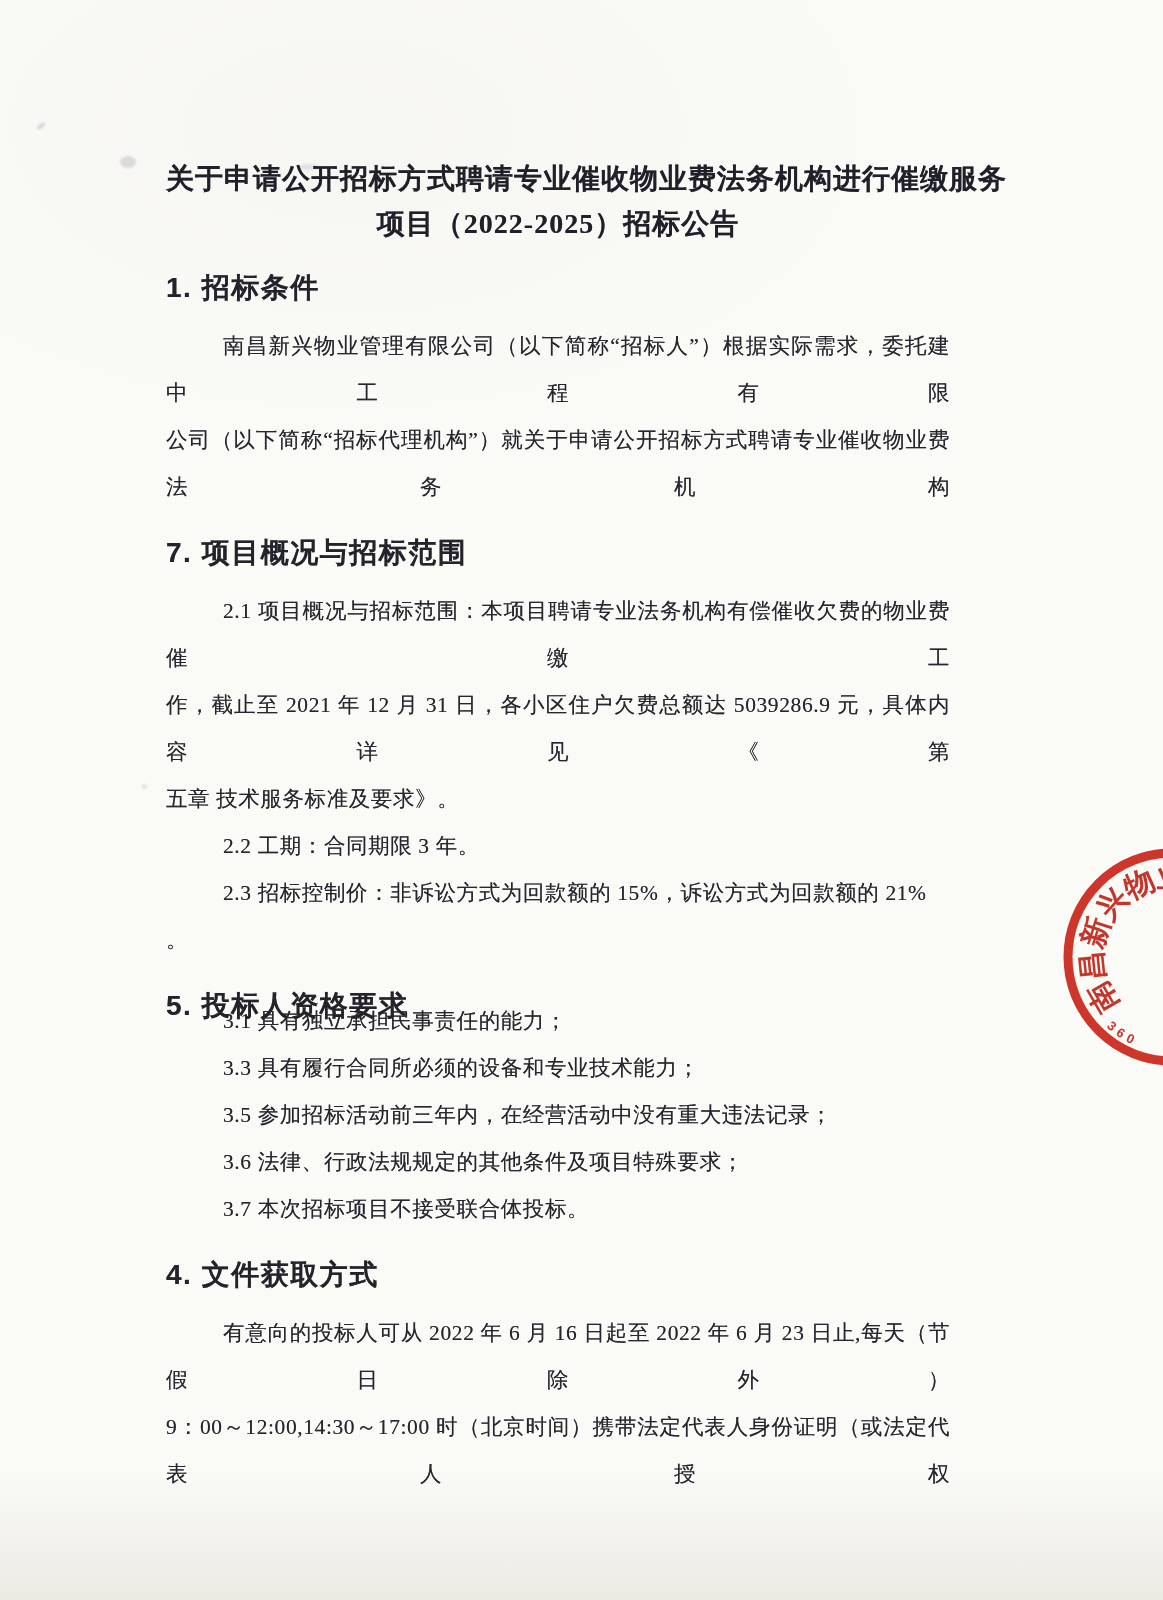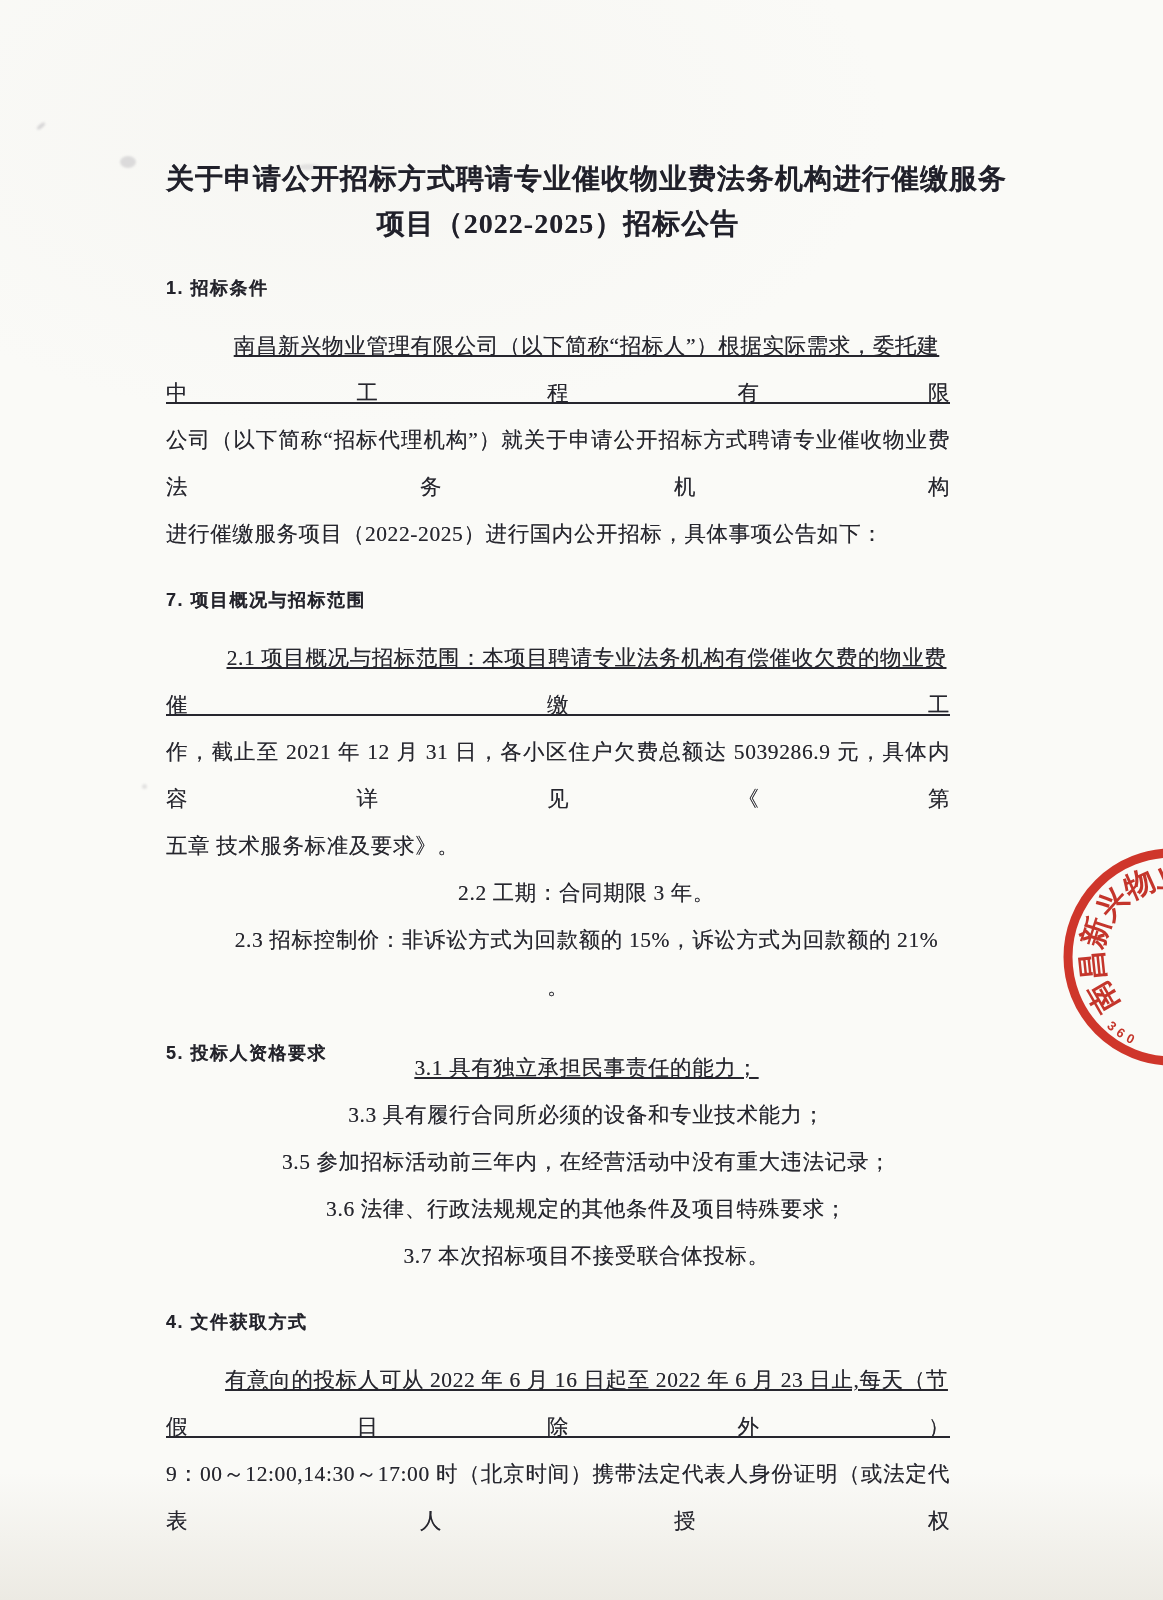--- a/index.html
+++ b/index.html
@@ -27,40 +27,40 @@
     text-align:center;
     font-size:28px;
     font-weight:bold;
     letter-spacing:1px;
     color:#20202a;
     white-space:nowrap;
   }
   .heading{
     margin-top:27px;
     height:30px;line-height:30px;
-    font-size:18px;
+    font-size:28px;
     font-weight:bold;
     letter-spacing:1.5px;
     font-family:"Liberation Sans","DejaVu Sans",sans-serif;
     color:#23232b;
   }
   .heading:first-of-type{margin-top:24px;}
-  .heading + .line{margin-top:20px;text-decoration:underline;}
+  .heading + .line{margin-top:20px;}
   .line{
     line-height:47px;
     font-size:21.5px;
     letter-spacing:0.6px;
     white-space:normal;
   }
   .line.just{
     text-align:justify;
     text-align-last:justify;
     text-justify:inter-character;
   }
-  .line.indent{ text-indent:57px;text-align:center; }
+  .line.indent{ text-indent:57px; }
   .line.tight{ margin-top:-23px; }
   
   .seal{
     position:absolute;
     left:1047px;top:845px;
     width:116px;height:232px;
     opacity:0.92;
     mix-blend-mode:multiply;
   }
   .seal-ring{ fill:none; stroke-width:9px; }
@@ -91,21 +91,20 @@
   <div class="smudge s3"></div>
   <div class="smudge s4"></div>
 
   <div class="content">
 
   <div class="title">关于申请公开招标方式聘请专业催收物业费法务机构进行催缴服务</div>
       <div class="title">项目（2022-2025）招标公告</div>
       <div class="heading">1. 招标条件</div>
       <div class="line indent just">南昌新兴物业管理有限公司（以下简称“招标人”）根据实际需求，委托建中工程有限</div>
       <div class="line just">公司（以下简称“招标代理机构”）就关于申请公开招标方式聘请专业催收物业费法务机构</div>
-      <div class="line">进行催缴服务项目（2022-2025）进行国内公开招标，具体事项公告如下：</div>
       <div class="heading">7. 项目概况与招标范围</div>
       <div class="line indent just">2.1 项目概况与招标范围：本项目聘请专业法务机构有偿催收欠费的物业费催缴工</div>
       <div class="line just">作，截止至 2021 年 12 月 31 日，各小区住户欠费总额达 5039286.9 元，具体内容详见《第</div>
       <div class="line">五章 技术服务标准及要求》。</div>
       <div class="line indent">2.2 工期：合同期限 3 年。</div>
       <div class="line indent">2.3 招标控制价：非诉讼方式为回款额的 15%，诉讼方式为回款额的 21% 。</div>
       <div class="heading">5. 投标人资格要求</div>
       <div class="line indent tight">3.1 具有独立承担民事责任的能力；</div>
       <div class="line indent">3.3 具有履行合同所必须的设备和专业技术能力；</div>
       <div class="line indent">3.5 参加招标活动前三年内，在经营活动中没有重大违法记录；</div>

